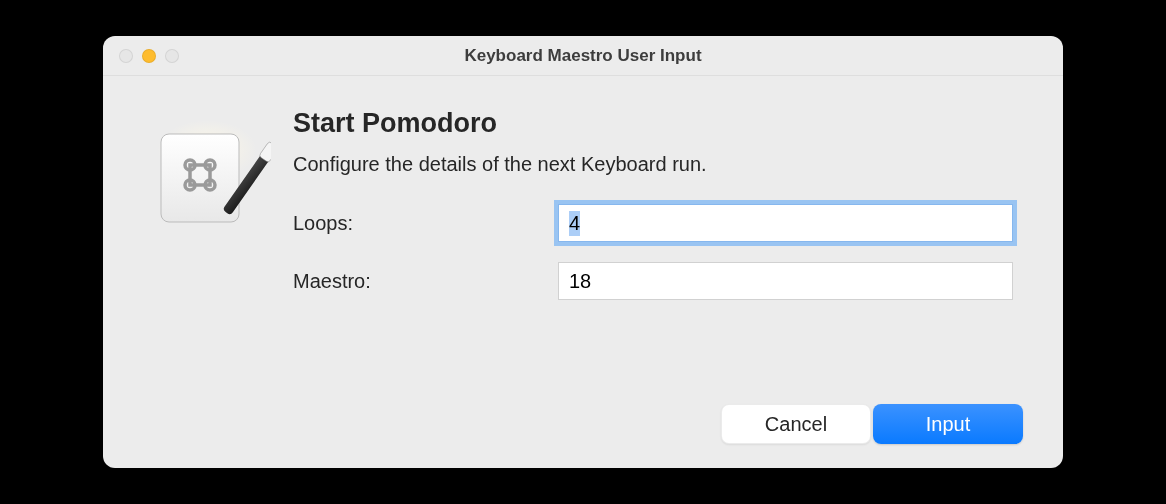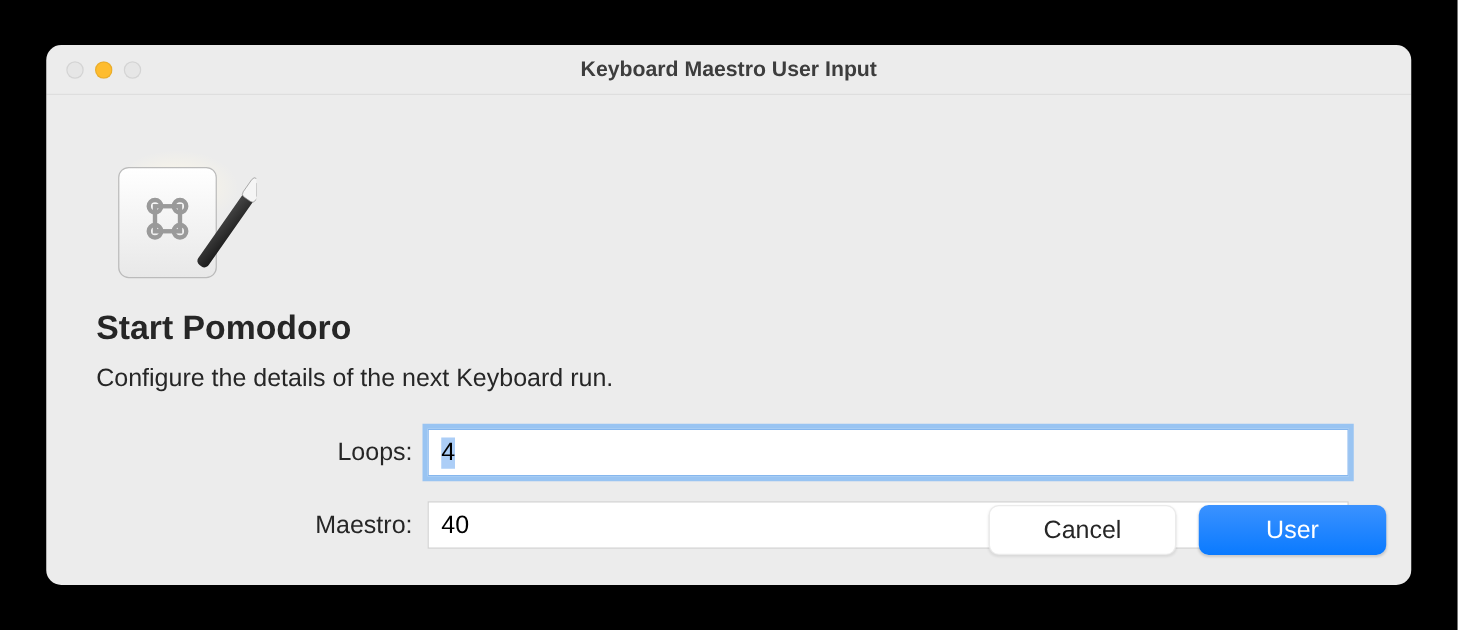--- a/index.html
+++ b/index.html
@@ -12,21 +12,21 @@
       font-family: -apple-system, BlinkMacSystemFont, "Segoe UI", "Helvetica Neue", Arial, sans-serif;
       width: 1166px;
       height: 504px;
       display: flex;
       align-items: center;
       justify-content: center;
     }
     .window {
       background: #ececec;
       border-radius: 12px;
-      width: 1092px;
+      width: 960px;
       height: 432px;
       box-shadow: 0 20px 60px rgba(0,0,0,0.4);
       overflow: hidden;
       position: relative;
     }
     .titlebar {
       height: 40px;
       display: flex;
       align-items: center;
       position: relative;
@@ -51,21 +51,20 @@
     .title-text {
       flex: 1;
       text-align: center;
       font-size: 17px;
       font-weight: 600;
       color: #3d3d3d;
     }
     .content {
       display: flex;
       padding: 28px 50px 0 40px;
-      flex-direction: column;
     }
     .icon-wrap {
       width: 150px;
       flex-shrink: 0;
       padding-top: 6px;
     }
     .app-icon {
       width: 128px;
       height: 128px;
     }
@@ -84,21 +83,21 @@
       color: #262626;
       margin-bottom: 28px;
     }
     .form-row {
       display: flex;
       align-items: center;
       margin-bottom: 20px;
     }
     .form-label {
       width: 265px;
-      text-align: right;
+      text-align: left;
       font-size: 20px;
       color: #262626;
       padding-right: 12px;
     }
     .selected-text {
       background: #accef7;
       padding: 1px 0;
     }
     .input-box {
       flex: 1;
@@ -111,23 +110,23 @@
       align-items: center;
       color: #000;
     }
     .input-box.focused {
       border: 1px solid #86b7ee;
       box-shadow: 0 0 0 4px rgba(0,122,255,0.35);
     }
     .button-row {
       position: absolute;
       bottom: 24px;
-      right: 20px;
-      display: flex;
-      gap: 18px;
+      right: 40px;
+      display: flex;
+      gap: 2px;
     }
     .btn {
       min-width: 150px;
       height: 40px;
       border-radius: 8px;
       font-size: 20px;
       font-family: inherit;
       cursor: pointer;
       border: none;
     }
@@ -200,23 +199,23 @@
       <div class="form-row">
         <div class="form-label">Loops:</div>
         <div class="input-box focused">
           <span class="selected-text">4</span>
         </div>
       </div>
 
       <div class="form-row">
         <div class="form-label">Maestro:</div>
         <div class="input-box">
-          <span>40</span>
+          <span>18</span>
         </div>
       </div>
     </div>
   </div>
 
   <div class="button-row">
     <button class="btn btn-cancel">Cancel</button>
-    <button class="btn btn-primary">User</button>
+    <button class="btn btn-primary">Input</button>
   </div>
 </div>
 
 </body></html>

